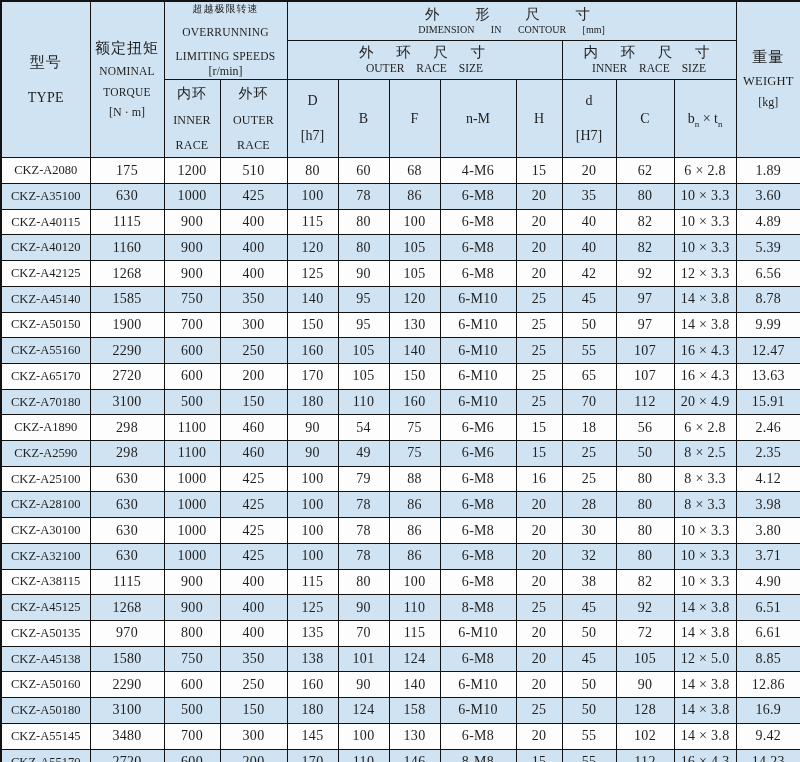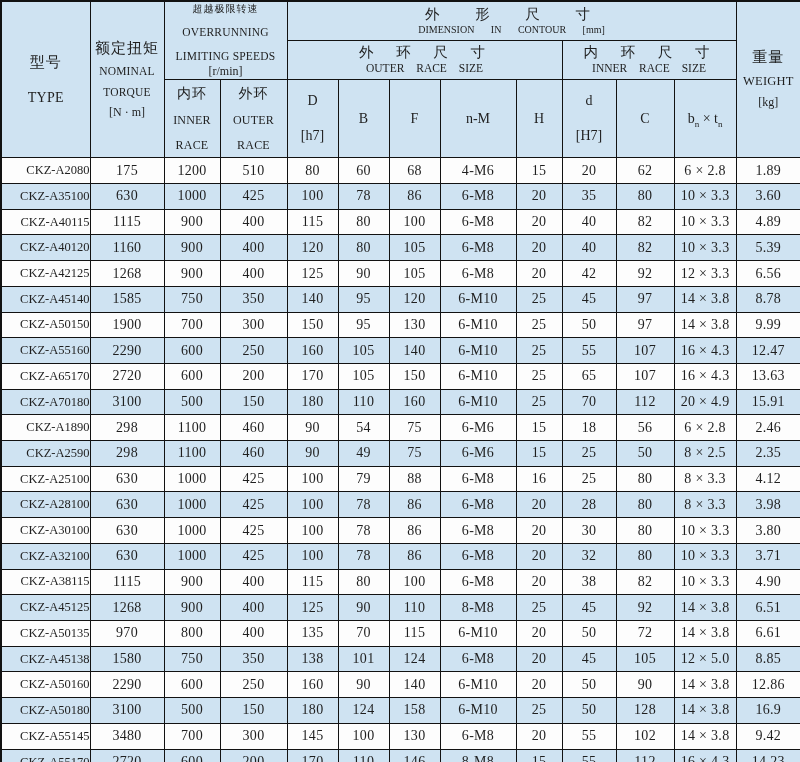--- a/index.html
+++ b/index.html
@@ -38,21 +38,20 @@
   thead tr.hrow3 { height: 78px; }
   tbody td {
     background: var(--row_white);
     font-size: 14px;
     letter-spacing: 0.3px;
   }
   tbody tr.alt td { background: var(--light_blue); }
   tbody td.type {
     font-size: 12.5px;
     letter-spacing: 0;
-    text-align: right;
   }
   .cn { font-size: 15px; letter-spacing: 1px; line-height: 1.3; }
   .cn-wide { font-size: 14.5px; word-spacing: 9px; letter-spacing: 5px; line-height: 1.2; }
   .cn-wider { font-size: 14.5px; word-spacing: 16px; letter-spacing: 8px; line-height: 1.2; }
   .en { font-size: 11.5px; line-height: 1.25; letter-spacing: 0.2px; margin-top: 10px; }
   .en-wide { font-size: 11.5px; word-spacing: 9px; line-height: 1.2; }
   .en-wider { font-size: 10px; word-spacing: 14px; line-height: 1.2; }
   .unit { font-size: 12px; line-height: 1.3; }
   .gap-s { margin-top: 17px; }
   .gap-m { margin-top: 6px; }

